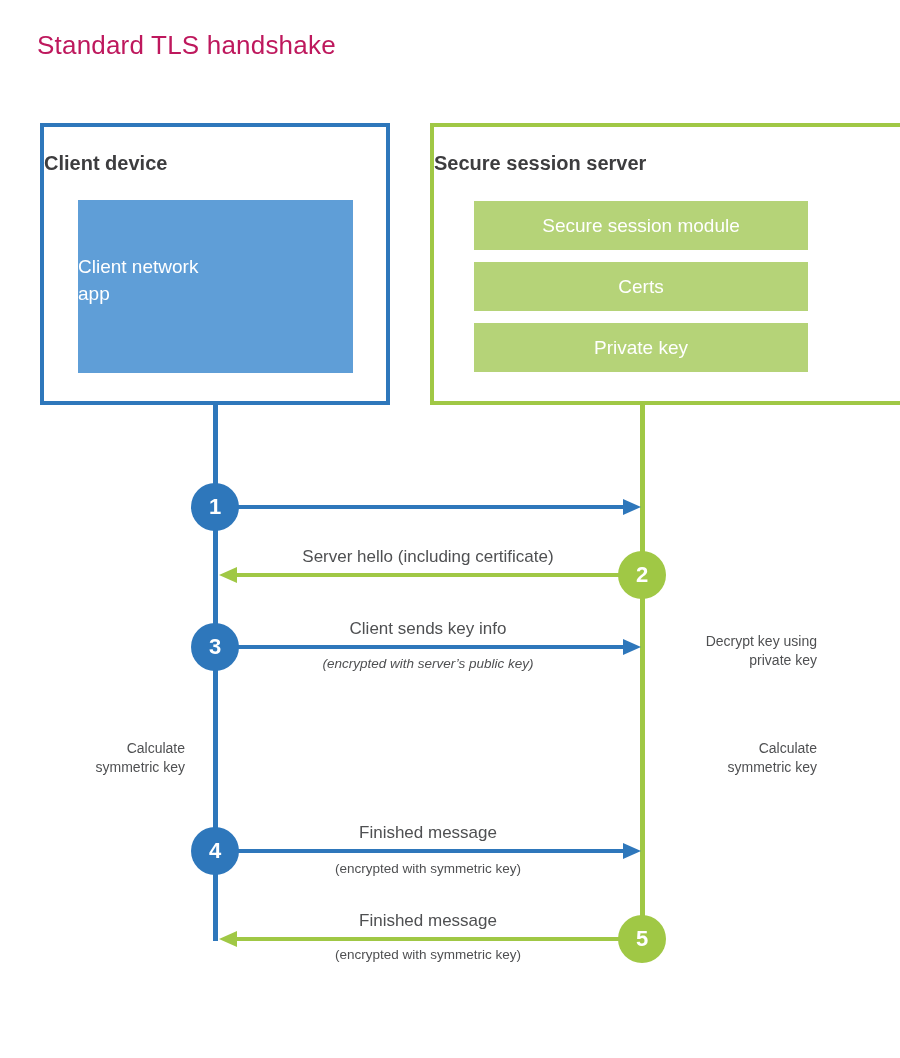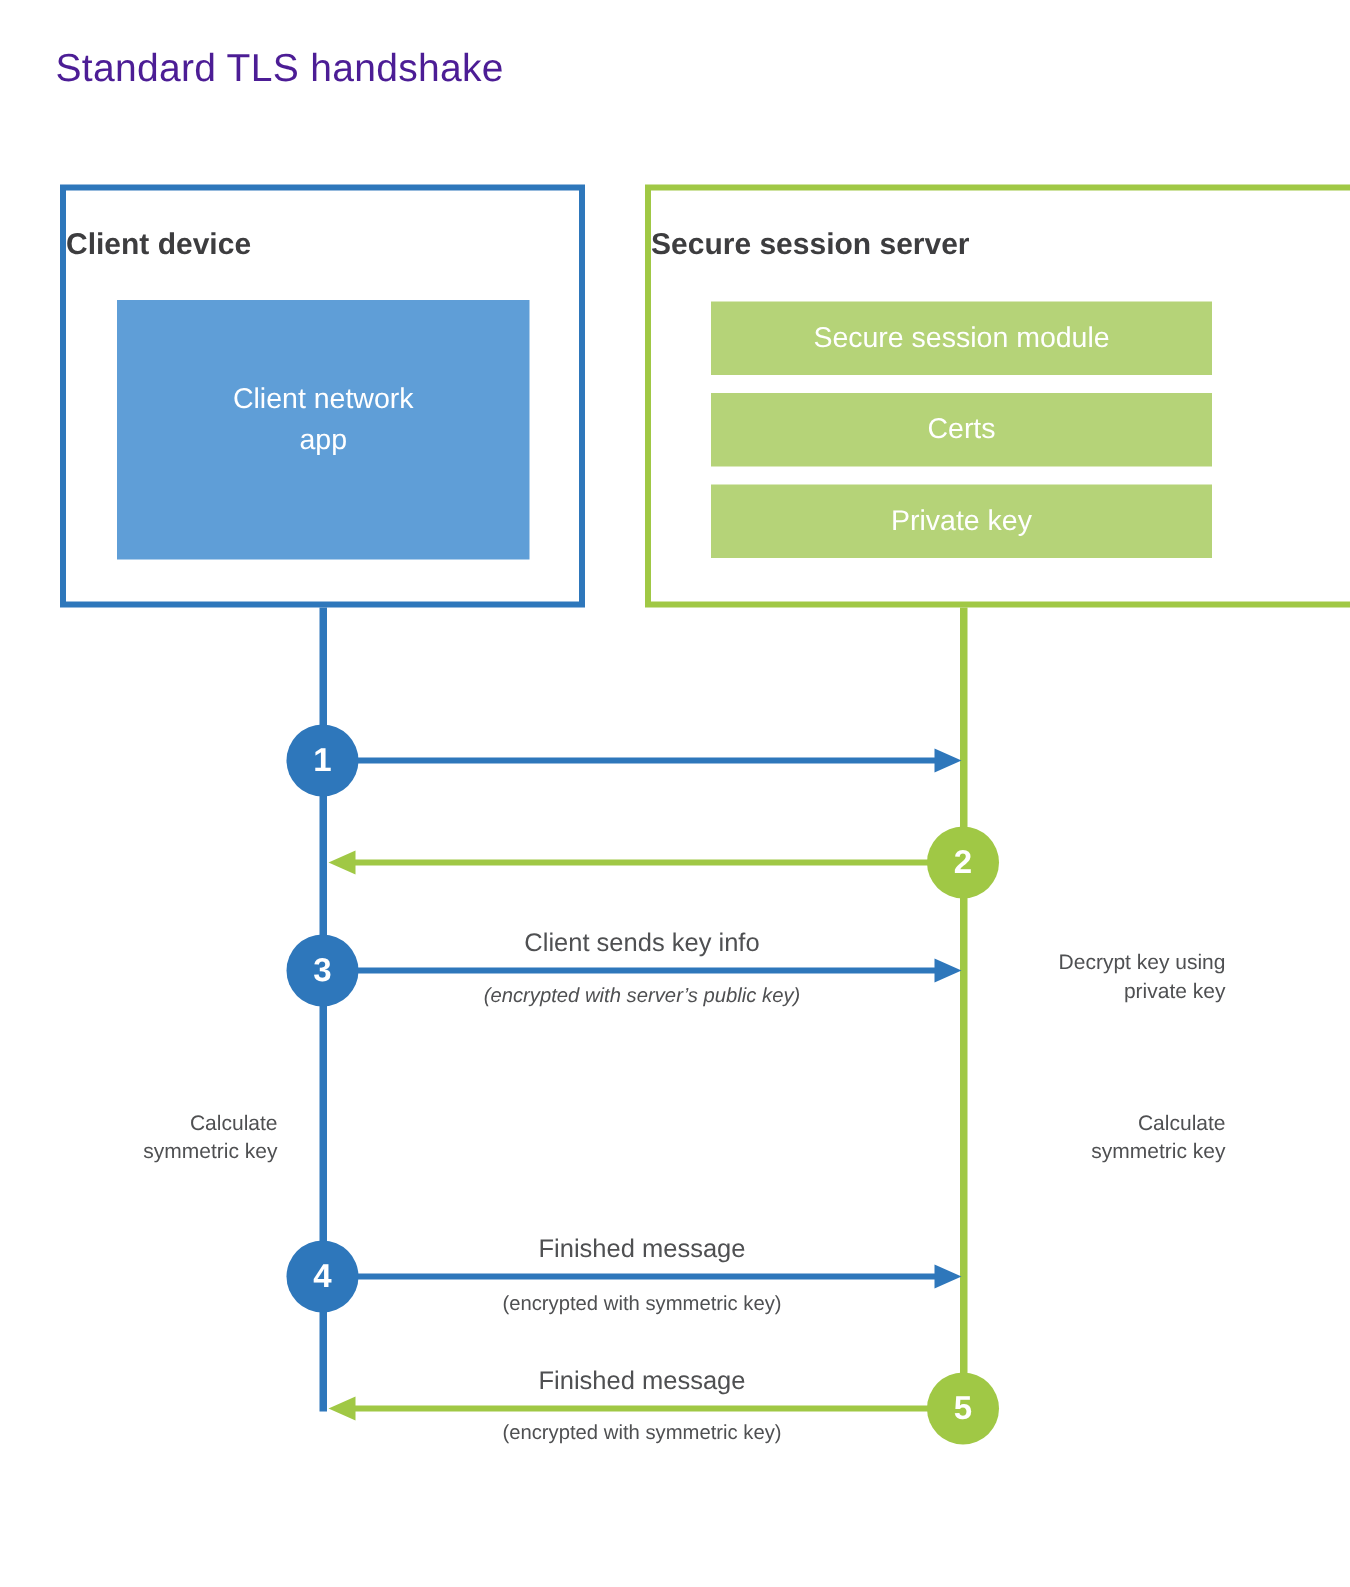--- a/index.html
+++ b/index.html
@@ -14,34 +14,34 @@
   body{
     background:#ffffff;
     font-family:"Liberation Sans","DejaVu Sans",sans-serif;
     width:900px;height:1058px;
   }
   .canvas{
     position:relative;width:900px;height:1058px;background:#ffffff;overflow:hidden;
   }
   .page-title{
     position:absolute;left:37px;top:30px;
-    font-size:26px;font-weight:300;color:#4c1d95;letter-spacing:.2px;
+    font-size:26px;font-weight:300;color:#be185d;letter-spacing:.2px;
   }
   
   .actor-box{position:absolute;top:123px;height:282px;background:#fff;}
   .client-box{left:40px;width:350px;border:4px solid var(--blue);}
   .server-box{left:430px;width:497px;border:4px solid var(--green);}
   .box-title{
     position:absolute;left:0;top:25px;width:100%;text-align:left;
     font-size:20px;font-weight:bold;color:var(--heading);
   }
   .client-inner{
     position:absolute;left:34px;top:73px;width:275px;height:173px;
     background:var(--blue-fill);color:#ffffff;font-size:19px;line-height:27px;
-    display:flex;flex-direction:column;align-items:center;justify-content:center;
+    display:flex;flex-direction:column;align-items:flex-start;justify-content:center;
     text-align:center;padding-bottom:14px;
   }
   .server-bar{
     position:absolute;left:40px;width:334px;height:49px;background:var(--green-fill);
     color:#ffffff;font-size:19px;display:flex;align-items:center;justify-content:center;
     text-align:right;
   }
   .bar-1{top:74px;} .bar-2{top:135px;} .bar-3{top:196px;}
   
   .lifeline{position:absolute;width:5px;}
@@ -105,20 +105,21 @@
   <div class="lifeline green"></div>
 
   <div class="arrow-line blue" style="top:505px;"></div>
   <div class="arrow-head right" style="top:499px;"></div>
   <div class="step-circle blue" style="top:483px;">
     <span>1</span>
   </div>
 
   <div class="arrow-line green" style="top:573px;"></div>
   <div class="arrow-head left" style="top:567px;"></div>
+  <div class="msg-label" style="top:547px;">Server hello (including certificate)</div>
   <div class="step-circle green" style="top:551px;">
     <span>2</span>
   </div>
 
   <div class="arrow-line blue" style="top:645px;"></div>
   <div class="arrow-head right" style="top:639px;"></div>
   <div class="msg-label" style="top:619px;">Client sends key info</div>
   <div class="msg-sublabel" style="top:656px;font-style:italic;">(encrypted with server’s public key)</div>
   <div class="step-circle blue" style="top:623px;">
     <span>3</span>

